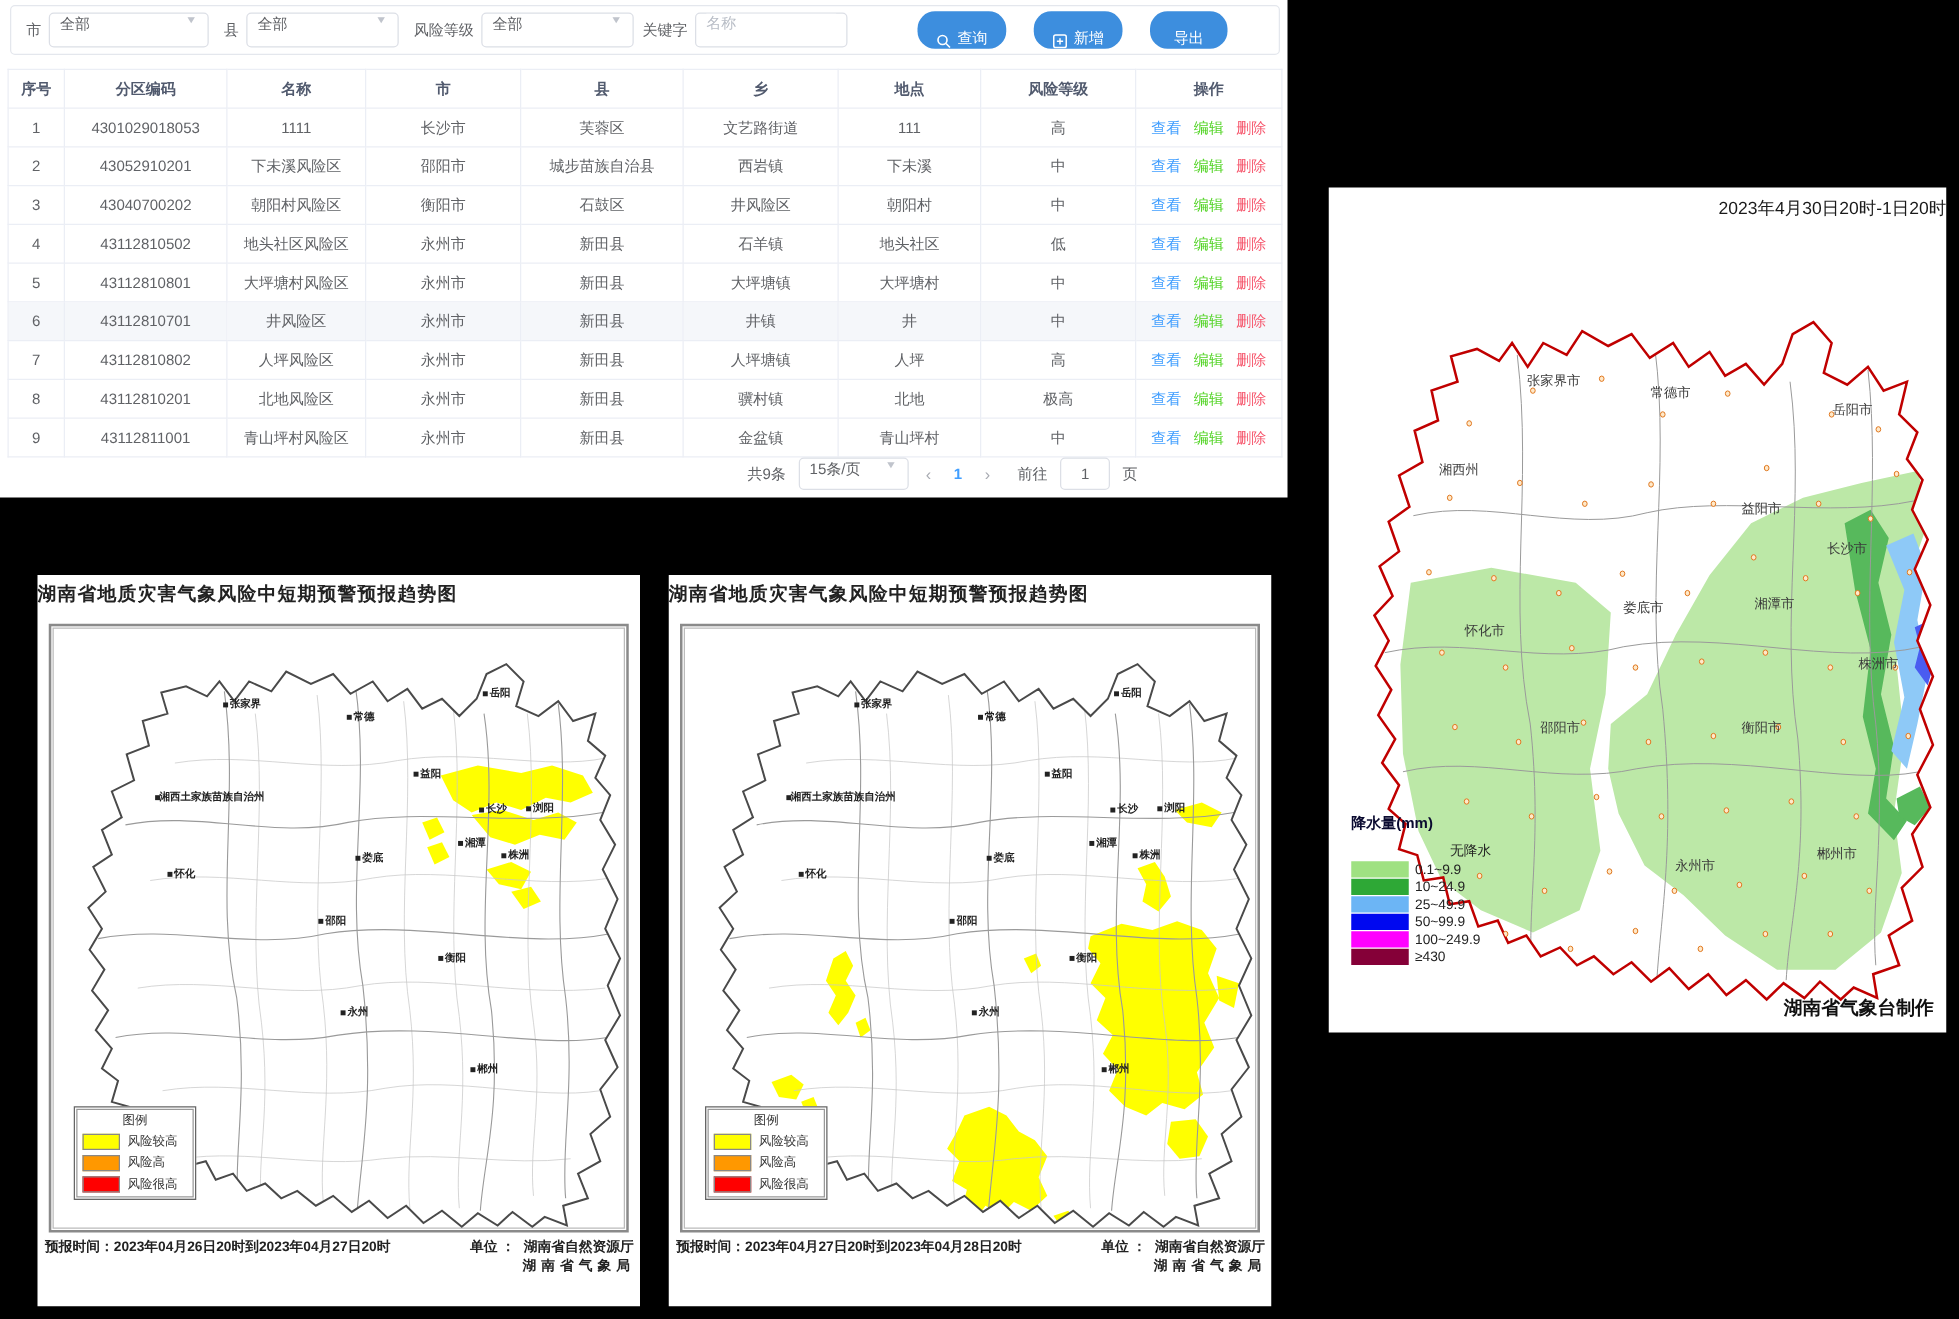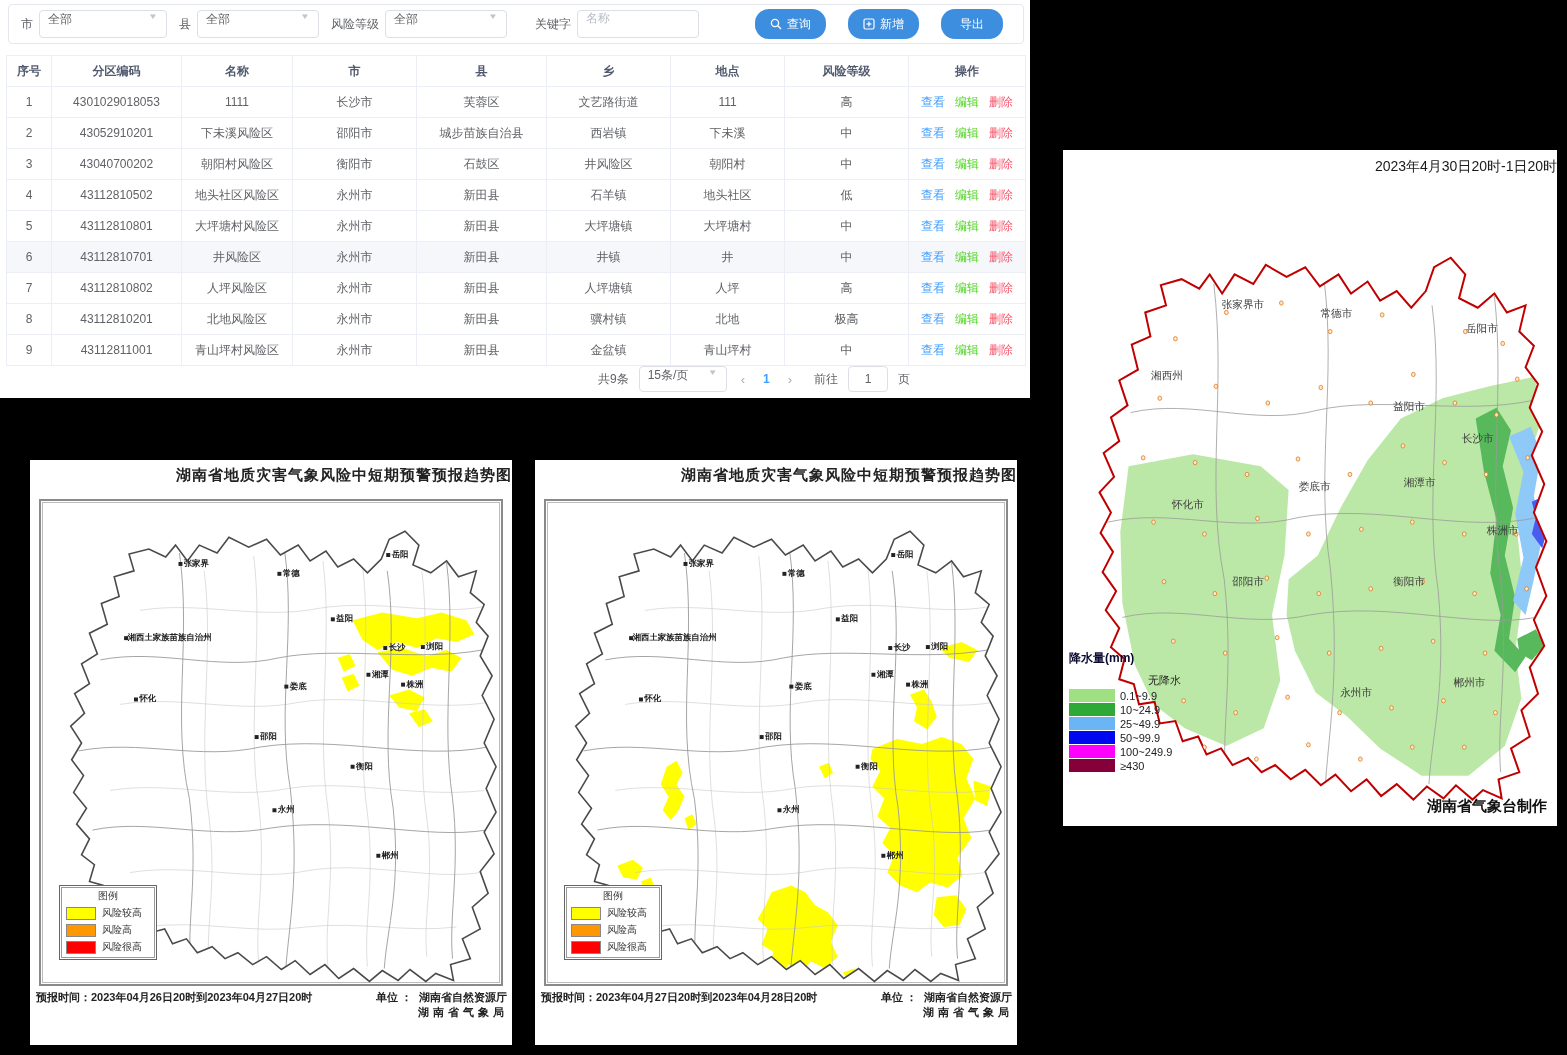--- a/index.html
+++ b/index.html
@@ -14,21 +14,21 @@
     padding:0 8px; font-size:12px; color:#606266; }
   .f-label { margin:0 6px 0 4px; white-space:nowrap; }
   .el-select, .el-input { height:28px; border:1px solid #dcdfe6; border-radius:4px;
     display:flex; align-items:flex-start; padding:0 8px; color:#606266; background:#fff; }
   .el-select { justify-content:space-between; }
   .caret { color:#c0c4cc; font-size:10px; margin-left:6px; transform:scaleY(.8); }
   .el-input input { border:none; outline:none; font-size:12px; width:100%; color:#606266; }
   .el-input input::placeholder { color:#b8bdc6; }
   .btn { height:30px; background:#3a8ee6; background:#3d8fe0; background:#3e8ddc;
     background:#3d8ede; border:none; color:#fff; font-size:12px; border-radius:14px;
-    padding:0 15px; display:flex; align-items:center; gap:5px; cursor:pointer; }
+    padding:0 15px; display:flex; align-items:flex-end; gap:5px; cursor:pointer; }
   .btn svg { display:block; }
 
   table.grid { position:absolute; left:6px; top:55px; border-collapse:collapse;
     font-size:12px; color:#606266; table-layout:fixed; width:1019px; }
   table.grid th, table.grid td { border:1px solid #ebeef5; height:31px;
     text-align:center; padding:0 4px; overflow:hidden; white-space:nowrap; font-weight:normal; }
   table.grid th { color:#515a6e; font-weight:bold;margin-top:28px; }
   tr.hl { background:#f5f7fa; }
   .op-link { text-decoration:none; margin:16px 5px; cursor:pointer; }
   .op-view { color:#409eff; } .op-edit { color:#52d425; } .op-del { color:#f6566c; }
@@ -37,21 +37,21 @@
     align-items:center; font-size:12px; color:#606266; gap:10px; }
   .pg-select { width:88px; height:26px; }
   .pg-arrow { color:#a8abb2; font-size:13px; padding:0 4px; cursor:pointer; }
   .pg-cur { color:#409eff; font-weight:bold; padding:0 4px; cursor:pointer; }
   .pg-input { width:40px; height:26px; border:1px solid #dcdfe6; border-radius:4px;
     text-align:center; font-size:12px; color:#606266; }
 
   
   .trend-panel { width:482px; height:585px; top:460px; }
   #trend-a { left:30px; } #trend-b { left:535px; }
-  .trend-title { text-align:right; font-size:15px; font-weight:bold; color:#222;
+  .trend-title { text-align:left; font-size:15px; font-weight:bold; color:#222;
     padding-top:6px; letter-spacing:1px; }
   .map-box { position:relative; width:464px; height:487px; margin:14px auto 0;
     border:2px solid #8a8a8a; box-shadow:inset 0 0 0 1px #fff, inset 0 0 0 2px #bbb; }
   .map-box svg { display:block; }
   .trend-legend { position:absolute; left:18px; bottom:24px; width:98px;
     border:1px solid #666; background:#fff; padding:3px 6px 5px;
     box-shadow:inset 0 0 0 1px #fff, inset 0 0 0 2px #999; font-size:10px; color:#333; }
   .trend-legend .lg-title { text-align:center; margin-bottom:3px; }
   .lg-row { display:flex; align-items:flex-end; gap:6px; margin-top:3px; }
   .lg-swatch { width:30px; height:13px; border:1px solid #888; flex:none; }
@@ -59,21 +59,21 @@
     font-size:11px; font-weight:bold; color:#222; padding:4px 4px 0 6px; }
   .unit-block { display:flex; gap:6px; }
   .unit-lines { text-align:center; }
   .unit-lines div:nth-child(2) { letter-spacing:4px; }
 
   
   #precip { left:1063px; top:150px; width:494px; height:676px; }
   .precip-title { text-align:center; font-weight:bold; font-size:16px; color:#1a1a1a; padding-top:16px; }
   .precip-sub { text-align:right; font-size:14px; color:#1a1a1a; margin-top:8px; }
   #precip-svg { position:absolute; left:0; top:72px; }
-  .precip-legend { position:absolute; left:6px; top:500px; width:120px; font-size:11px; color:#222; }
+  .precip-legend { position:absolute; left:18px; top:500px; width:120px; font-size:11px; color:#222; }
   .precip-legend .lg-title { font-weight:bold; color:#0a0a30; margin-bottom:6px; font-size:12px; }
   .precip-legend .lg-row { margin-top:1px; gap:5px; }
   .precip-legend .lg-swatch { width:46px; height:13px; border:none; }
   .precip-legend .lg-row.no-swatch .lg-swatch { visibility:hidden; }
   .precip-legend .lg-row.no-swatch { margin-left:28px; }
   .credit { position:absolute; right:10px; bottom:10px; font-size:15px; font-weight:bold; color:#111; }
 
   svg text { font-family:"Liberation Sans", sans-serif; }
 </style>
 </head>
@@ -89,21 +89,21 @@
     <span class="f-label" style="margin-left:12px">县</span>
     <div class="el-select" style="width:122px">
       <span>全部</span>
       <span class="caret">▼</span>
     </div>
     <span class="f-label" style="margin-left:12px">风险等级</span>
     <div class="el-select" style="width:122px">
       <span>全部</span>
       <span class="caret">▼</span>
     </div>
-    <span class="f-label" style="margin-left:28px">关键字</span>
+    <span class="f-label" style="margin-left:7px">关键字</span>
     <div class="el-input" style="width:122px">
       <input placeholder="名称" style="">
     </div>
     <button class="btn" style="margin-left:56px">
       <svg width="12" height="12" viewBox="0 0 12 12">
           <circle cx="5" cy="5" r="3.6" fill="none" stroke="#fff" stroke-width="1.3"></circle>
           <line x1="7.8" y1="7.8" x2="11" y2="11" stroke="#fff" stroke-width="1.3"></line>
         </svg>
       <span>查询</span>
     </button>

